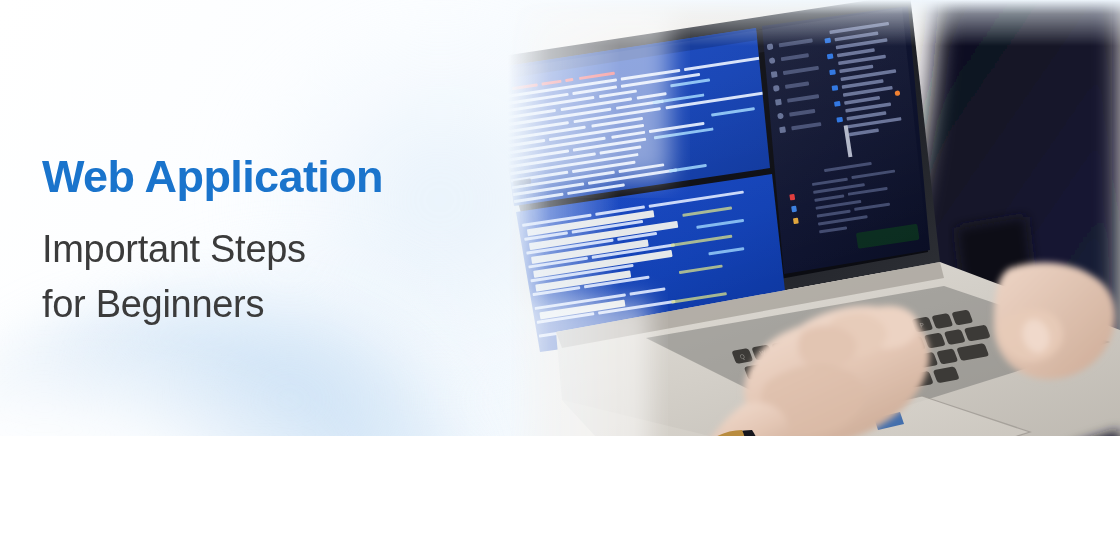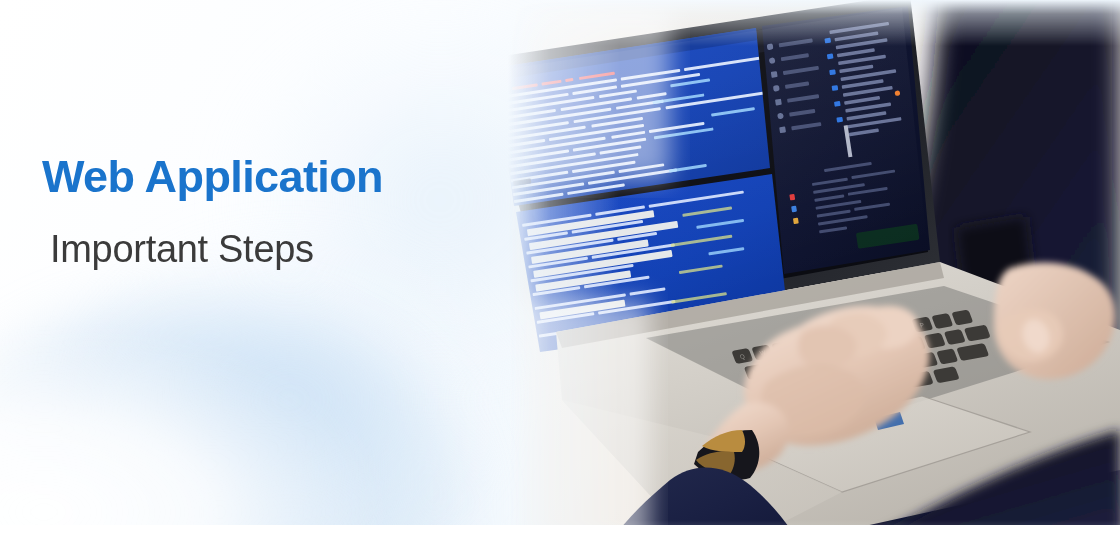--- a/index.html
+++ b/index.html
@@ -3,21 +3,21 @@
 <meta charset="utf-8">
 <style>
   html, body {
     margin: 0;
     padding: 0;
     background: #ffffff;
   }
   #stage {
     position: relative;
     width: 1120px;
-    height: 525px;
+    height: 436px;
     overflow: hidden;
     font-family: "Liberation Sans", sans-serif;
     background: #fdfeff;
   }
 
   
   .bg-base {
     position: absolute;
     inset: 0;
     background: linear-gradient(115deg, #ffffff 0%, #fbfdff 32%, #f2f8fd 60%, #eaf3fb 100%);
@@ -63,21 +63,21 @@
   }
   .headline {
     margin: 0;
     color: #1a74cc;
     font-size: 45px;
     font-weight: 700;
     line-height: 58px;
     letter-spacing: -0.6px;
   }
   .subhead {
-    margin: 16px 0 0 8px;
+    margin: 16px 0 0 0;
     color: #3b3b3b;
     font-size: 38px;
     font-weight: 400;
     line-height: 55px;
     letter-spacing: -0.3px;
   }
 
   
   .photo {
     position: absolute;
@@ -105,20 +105,21 @@
   <div class="bg-blob-a"></div>
   <div class="bg-blob-b"></div>
   <div class="bg-white-sweep"></div>
 
   <div class="copy">
     <h1 class="headline">
       <span>Web Application</span><br>
     </h1>
     <p class="subhead">
       <span>Important Steps</span><br>
+      <span>for Beginners</span>
     </p>
   </div>
 
   <div class="photo">
     <svg width="650" height="560" viewBox="0 0 650 560" xmlns="http://www.w3.org/2000/svg">
       <defs>
         <linearGradient id="deskG" x1="0" y1="0" x2="1" y2="1">
           <stop offset="0" stop-color="#f4f2ef"></stop>
           <stop offset="0.45" stop-color="#e8e2da"></stop>
           <stop offset="1" stop-color="#d9cfc3"></stop>

